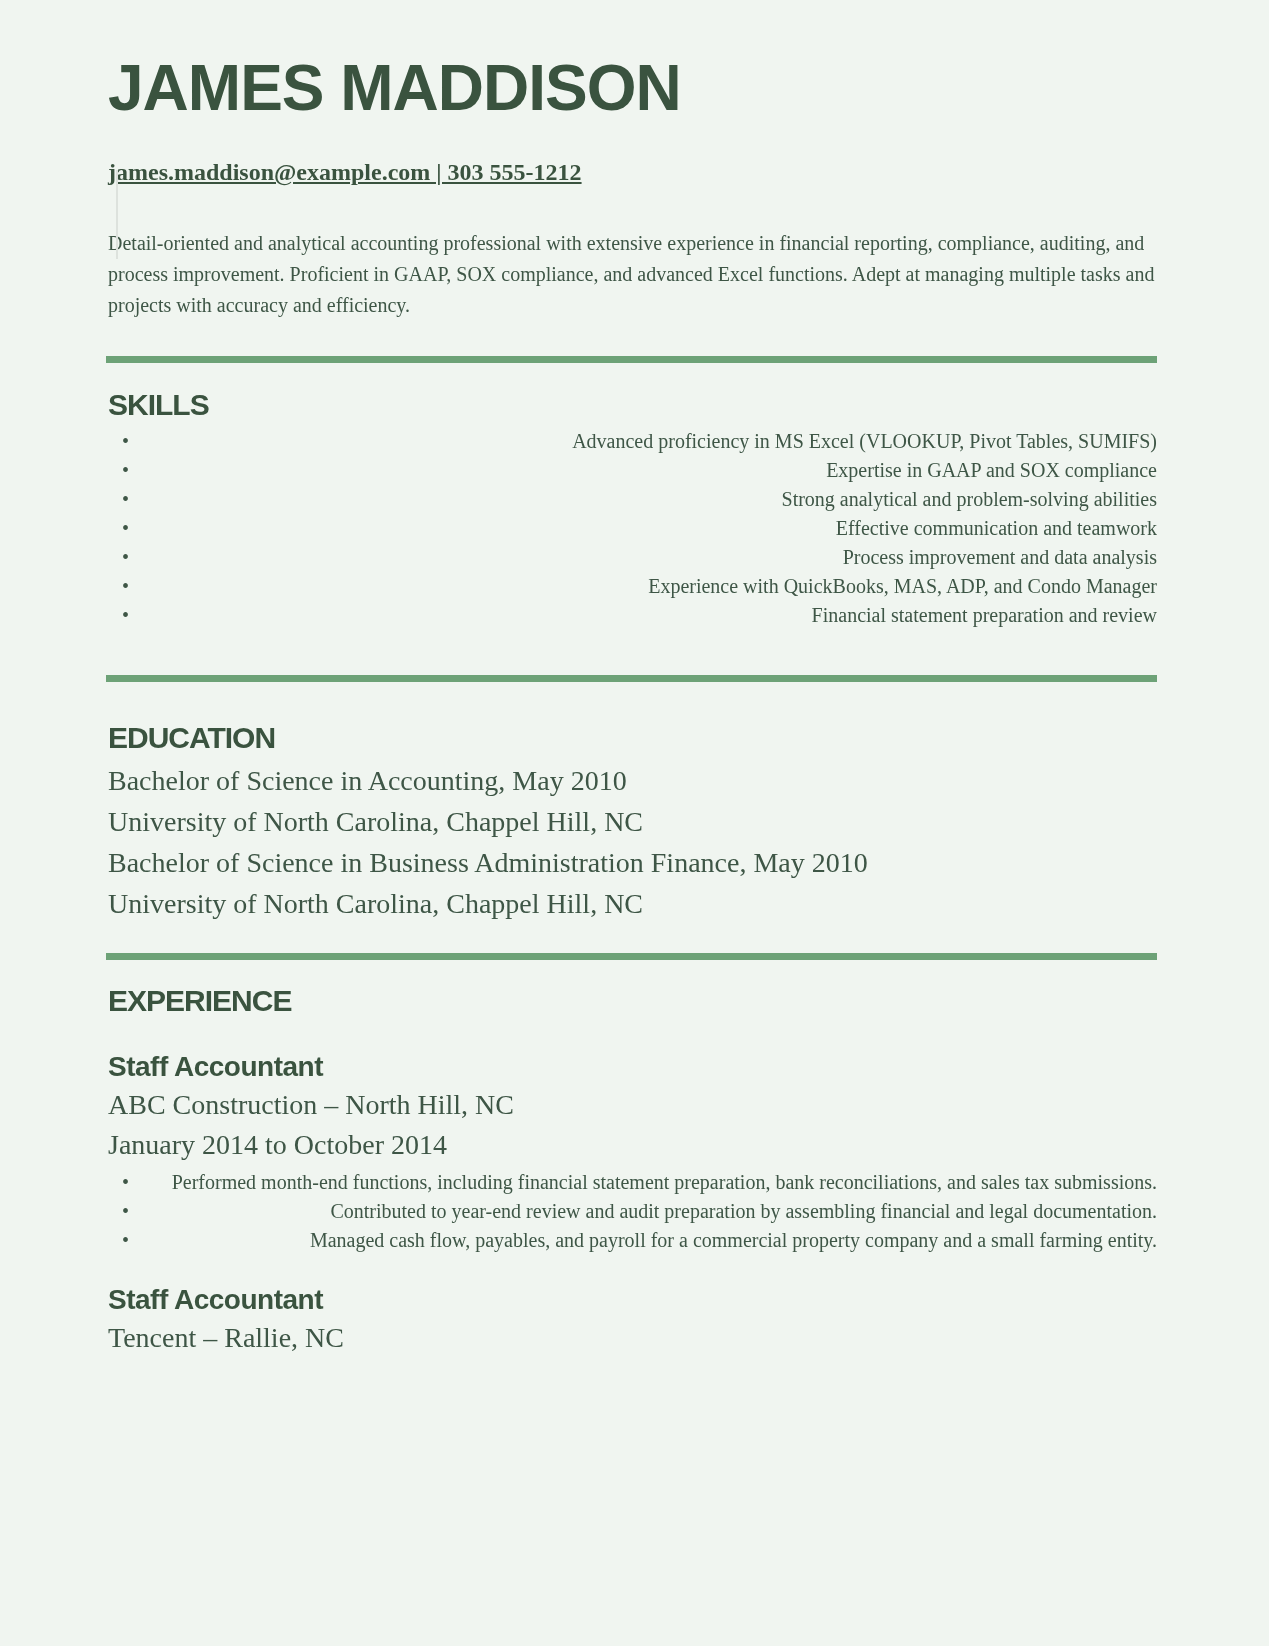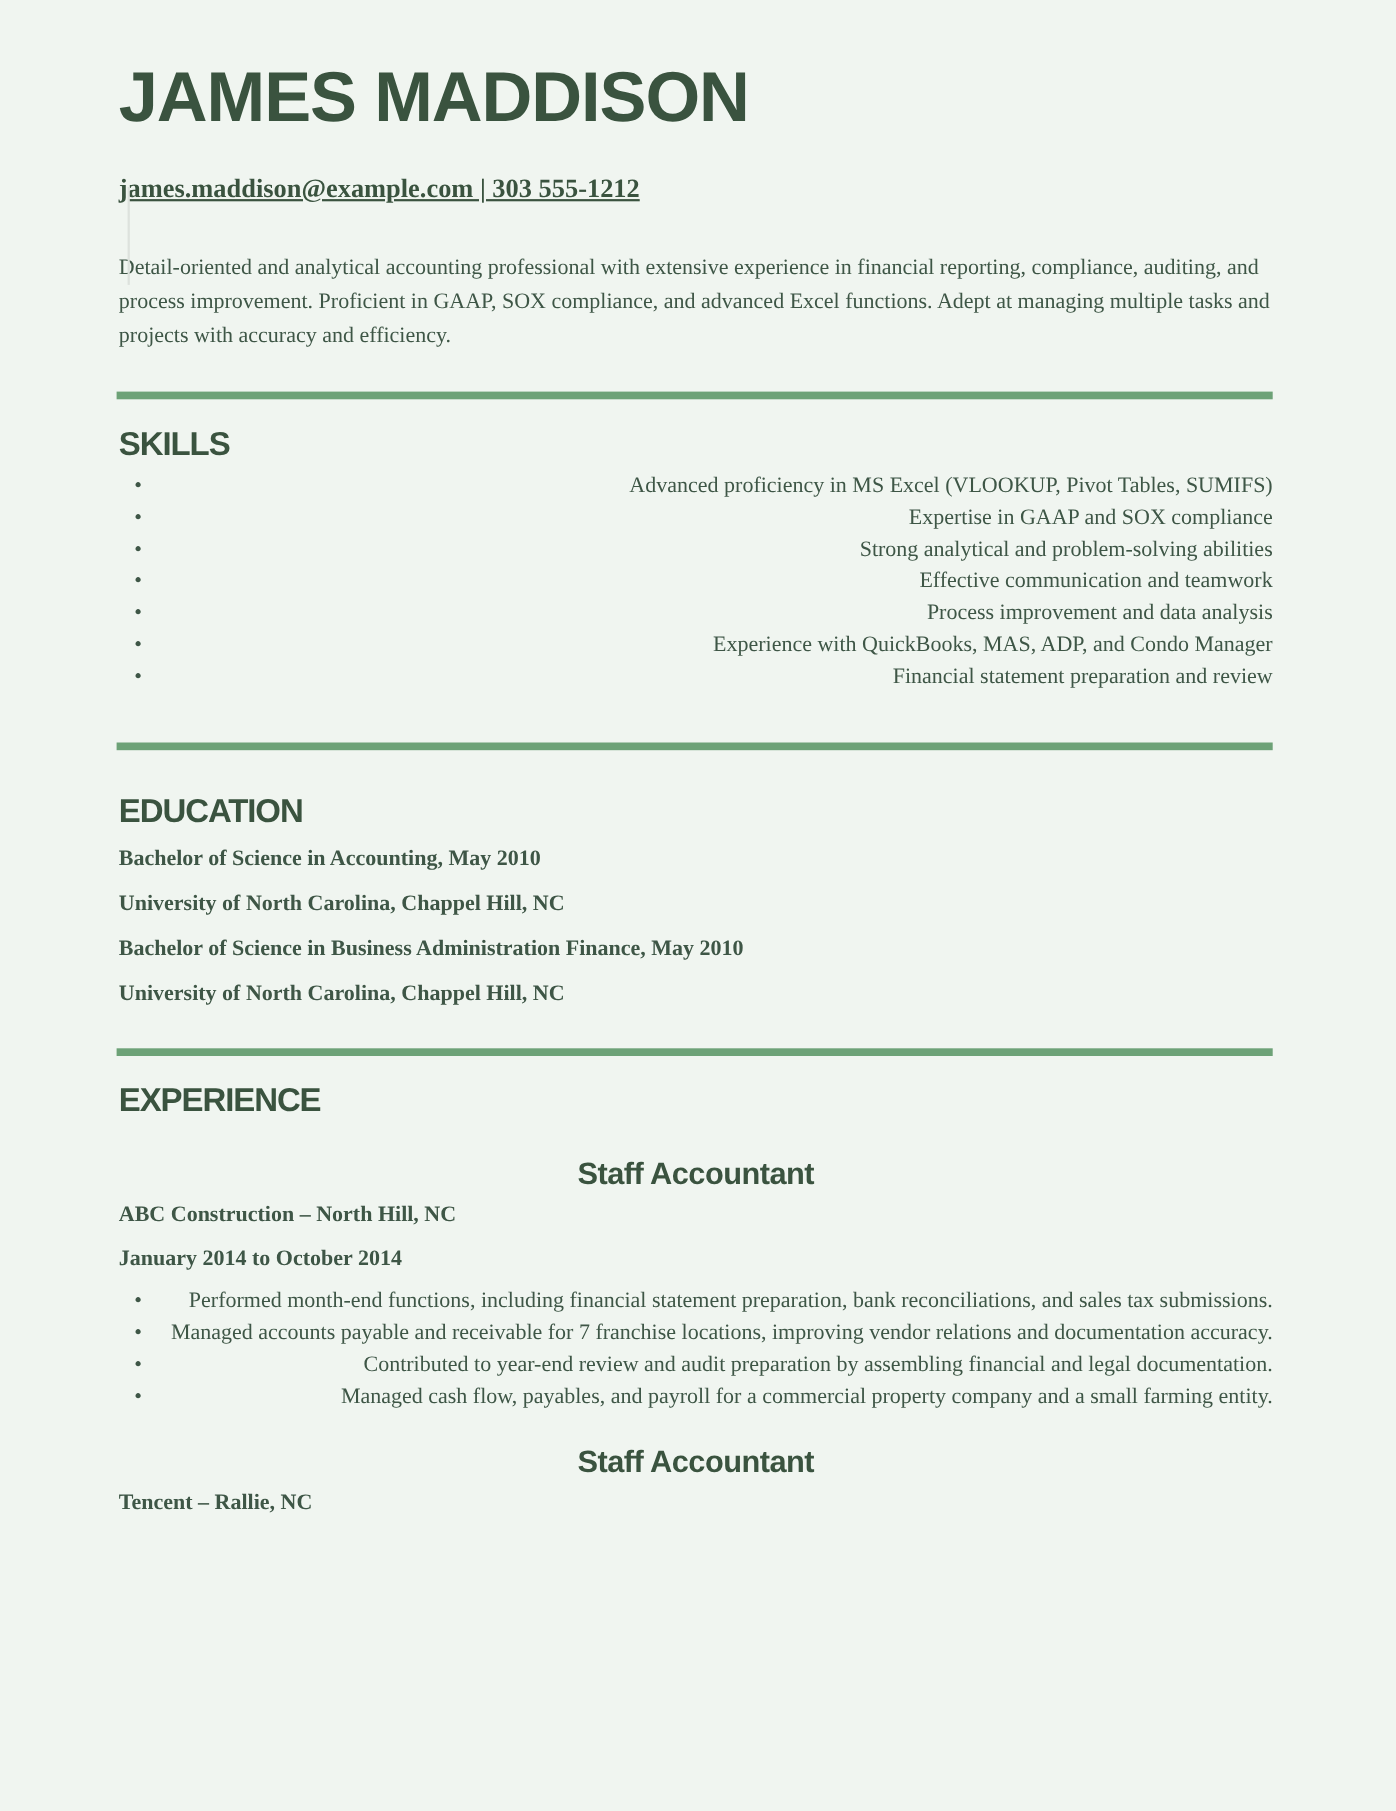--- a/index.html
+++ b/index.html
@@ -88,36 +88,34 @@
     text-align: right;
   }
   ul.bullets li::before {
     content: "\2022";
     position: absolute;
     left: 16px;
     top: 0;
     color: #3e5646;
   }
   .line {
-    font-size: 20px;
+    font-size: 28px;
     line-height: 25px;
     color: #3e5646;
     margin: 16px 0 0 2px;
-    font-weight: bold;
   }
   .edu-line-first { margin-top: 12px; }
   h3.job-title {
     font-family: "Liberation Sans", sans-serif;
     font-weight: bold;
     font-size: 28px;
     line-height: 34px;
     letter-spacing: -0.5px;
     color: #3a533f;
     margin: 31px 0 0 2px;
-    text-align: center;
   }
   h3.job-title-2 { margin-top: 28px; }
   .company { margin-top: 8px; }
   .dates   { margin-top: 15px; }
 </style>
 </head>
 <body>
 
 <div class="page">
 
@@ -152,21 +150,20 @@
 
   <hr class="rule rule-3">
 
   <h2 class="section section-experience">EXPERIENCE</h2>
 
   <h3 class="job-title">Staff Accountant</h3>
   <p class="line company">ABC Construction – North Hill, NC</p>
   <p class="line dates">January 2014 to October 2014</p>
   <ul class="bullets bullets-exp">
     <li>Performed month-end functions, including financial statement preparation, bank reconciliations, and sales tax submissions.</li>
-    <li>Managed accounts payable and receivable for 7 franchise locations, improving vendor relations and documentation accuracy.</li>
     <li>Contributed to year-end review and audit preparation by assembling financial and legal documentation.</li>
     <li>Managed cash flow, payables, and payroll for a commercial property company and a small farming entity.</li>
   </ul>
 
   <h3 class="job-title job-title-2">Staff Accountant</h3>
   <p class="line company">Tencent – Rallie, NC</p>
 
 </div>
 
 </body></html>

